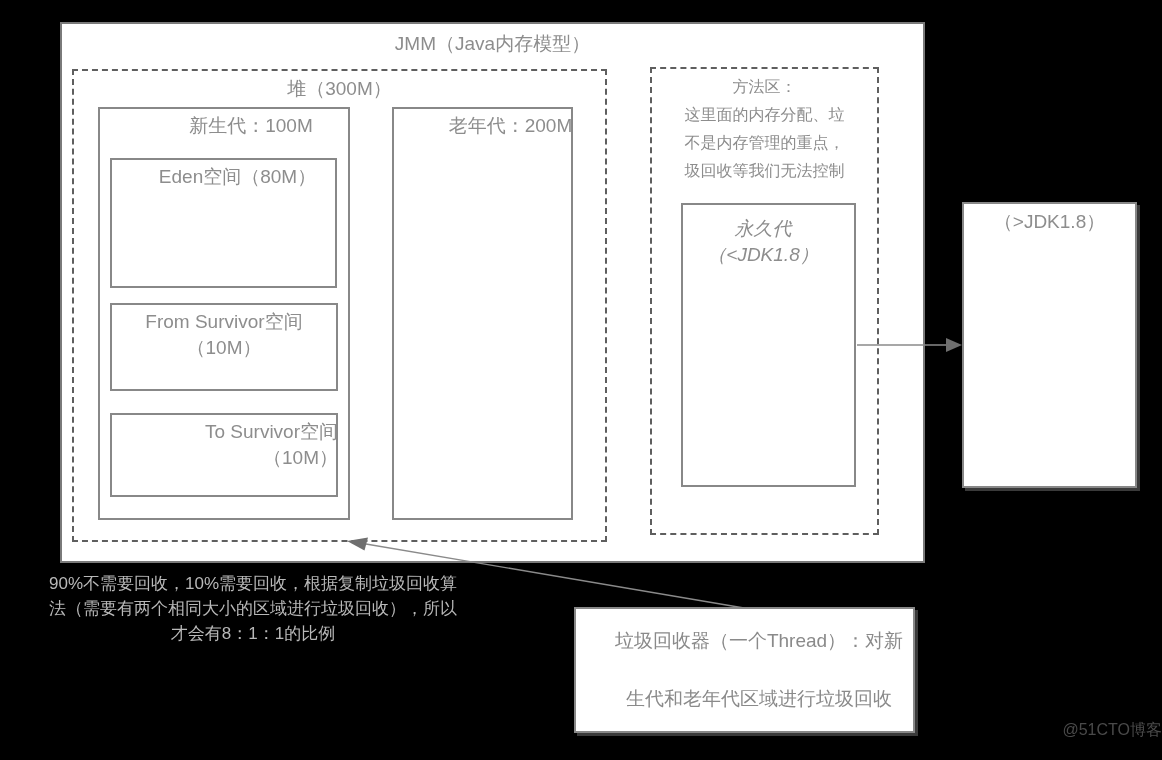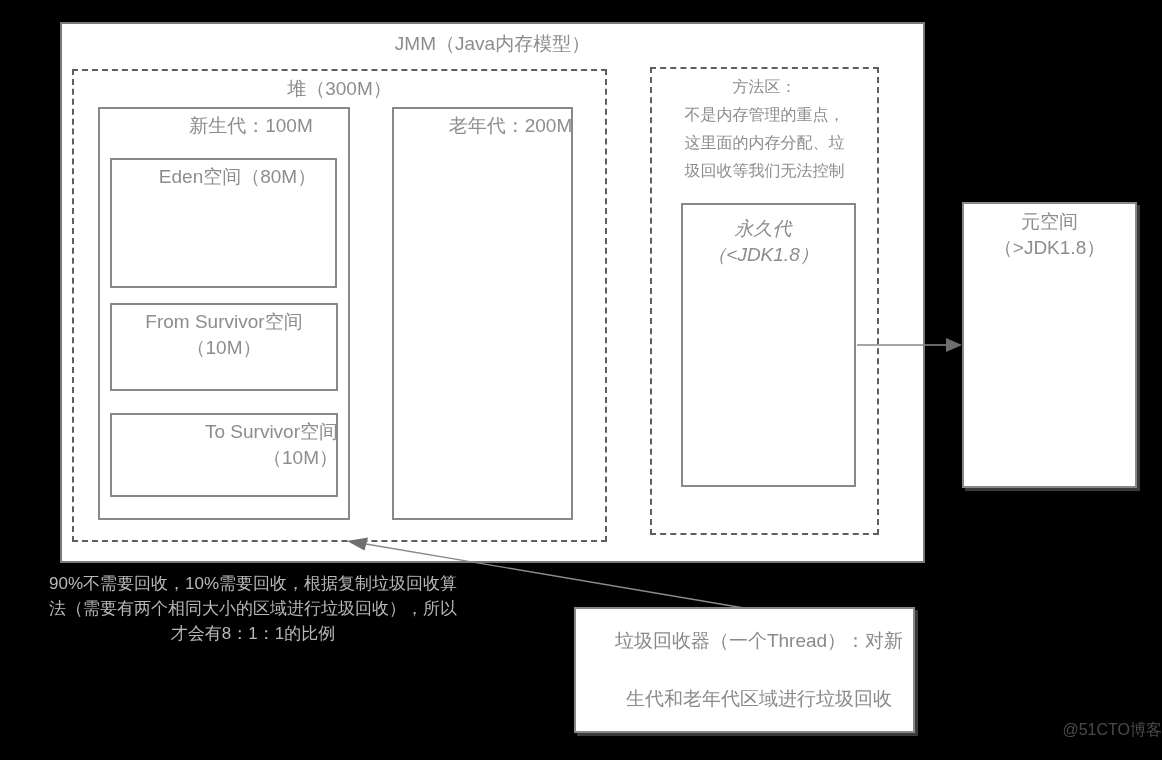--- a/index.html
+++ b/index.html
@@ -89,37 +89,36 @@
       <div class="box inner" style="left:392px; top:107px; width:181px; height:413px;"></div>
       <div class="lbl" style="left:392px; top:113px; width:181px;margin-left:28px;">老年代：200M</div>
     </div>
   </div>
 
   
   <div class="grp">
     <div class="box dashed" style="left:650px; top:67px; width:229px; height:468px;"></div>
     <div class="lbl method-text" style="left:652px; top:73px; width:225px;">
       <div>方法区：</div>
+      <div>这里面的内存分配、垃</div>
       <div>不是内存管理的重点，</div>
-      <div>这里面的内存分配、垃</div>
       <div>圾回收等我们无法控制</div>
     </div>
 
     <div class="box inner" style="left:681px; top:203px; width:175px; height:284px;"></div>
     <div class="lbl" style="left:681px; top:216px; width:164px;font-style:italic;">
       <div>永久代</div>
       <div>（&lt;JDK1.8）</div>
     </div>
   </div>
 
   
   <div class="grp">
     <div class="box inner shadowed" style="left:962px; top:202px; width:175px; height:286px;"></div>
     <div class="lbl" style="left:962px; top:209px; width:175px;">
-      <div>元空间</div>
       <div>（&gt;JDK1.8）</div>
     </div>
   </div>
 
   
   <div class="grp">
     <div class="box inner shadowed" style="left:574px; top:607px; width:341px; height:126px;"></div>
     <div class="gc-text">
       <div>垃圾回收器（一个Thread）：对新</div>
       <div>生代和老年代区域进行垃圾回收</div>

